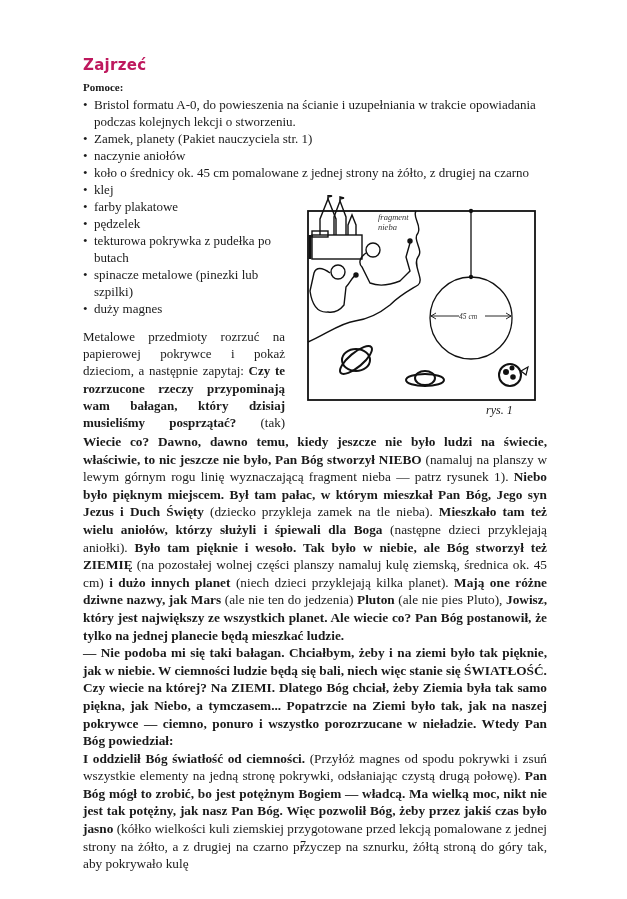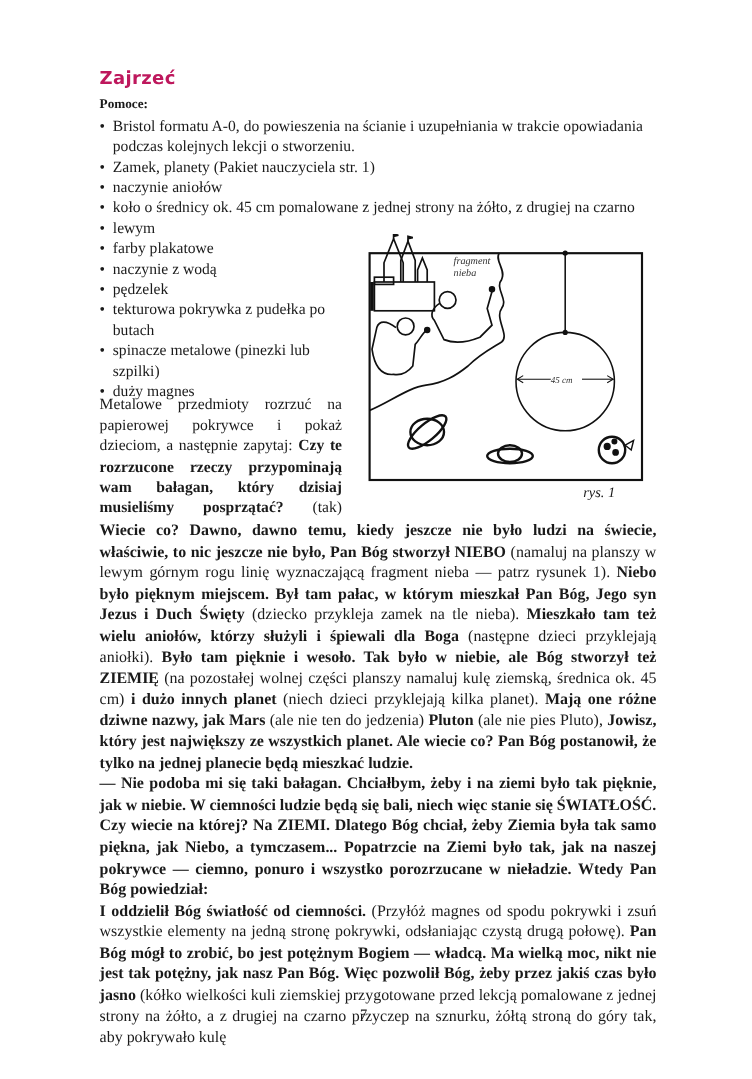--- a/index.html
+++ b/index.html
@@ -29,23 +29,22 @@
 <body>
 
 <div class="title">Zajrzeć</div>
 <div class="sub">Pomoce:</div>
 
 <ul class="aids">
   <li class="full">Bristol formatu A-0, do powieszenia na ścianie i uzupełniania w trakcie opowiadania podczas kolejnych lekcji o stworzeniu.</li>
   <li class="full">Zamek, planety (Pakiet nauczyciela str. 1)</li>
   <li class="full">naczynie aniołów</li>
   <li class="full">koło o średnicy ok. 45 cm pomalowane z jednej strony na żółto, z drugiej na czarno</li>
-  <li class="narrow">lewym</li>
+  <li class="narrow">klej</li>
   <li class="narrow">farby plakatowe</li>
-  <li class="narrow">naczynie z wodą</li>
   <li class="narrow">pędzelek</li>
   <li class="narrow">tekturowa pokrywka z pudełka po butach</li>
   <li class="narrow">spinacze metalowe (pinezki lub szpilki)</li>
   <li class="narrow">duży magnes</li>
 </ul>
 
 <div class="metal"><span>Metalowe przedmioty rozrzuć na papierowej pokrywce i pokaż dzieciom, a następnie zapytaj: </span><b>Czy te rozrzucone rzeczy przypominają wam bałagan, który dzisiaj musieliśmy posprzątać?</b><span> (tak)</span></div>
 
 <div class="fig">
   <svg width="250" height="230" viewBox="0 0 250 230">

